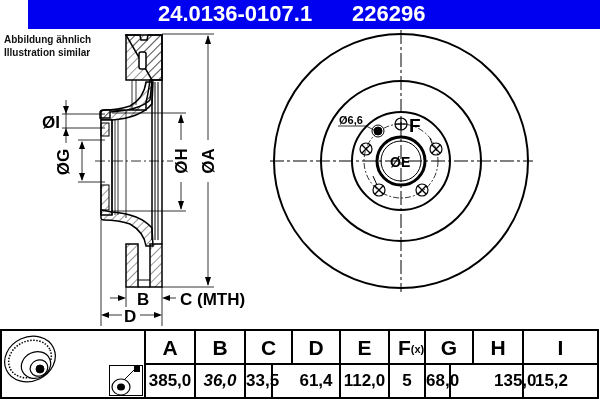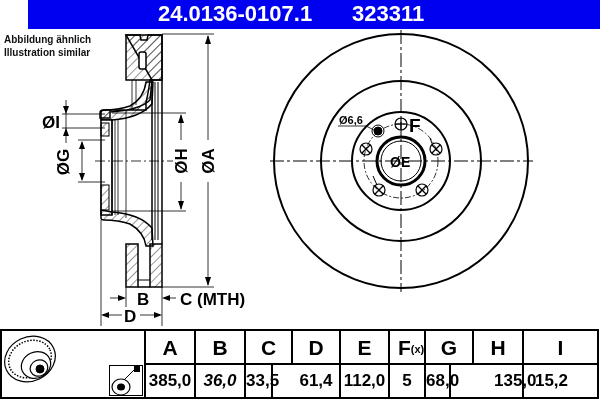--- a/index.html
+++ b/index.html
@@ -15,21 +15,21 @@
     .cell.last { border-right: none; }
     .hdr { top: 0; height: 34px; border-bottom: 2px solid #000; font-size: 21px; line-height: 34px; }
     .val { top: 34px; height: 32px; font-size: 17px; line-height: 32px; }
     .hdr .sub { font-size: 11px; vertical-align: 2px; }
   </style>
 </head>
 <body>
 
 <div class="header-bar">
   <span class="part-no">24.0136-0107.1</span>
-  <span class="ref-no">323311</span>
+  <span class="ref-no">226296</span>
 </div>
 
 <div class="caption">
   <div>Abbildung ähnlich</div>
   <div>Illustration similar</div>
 </div>
 
 <svg class="drawing" width="600" height="300" viewBox="0 29 600 300" xmlns="http://www.w3.org/2000/svg">
   <defs>
     <pattern id="hatch" patternUnits="userSpaceOnUse" width="6" height="6" patternTransform="rotate(45)">

